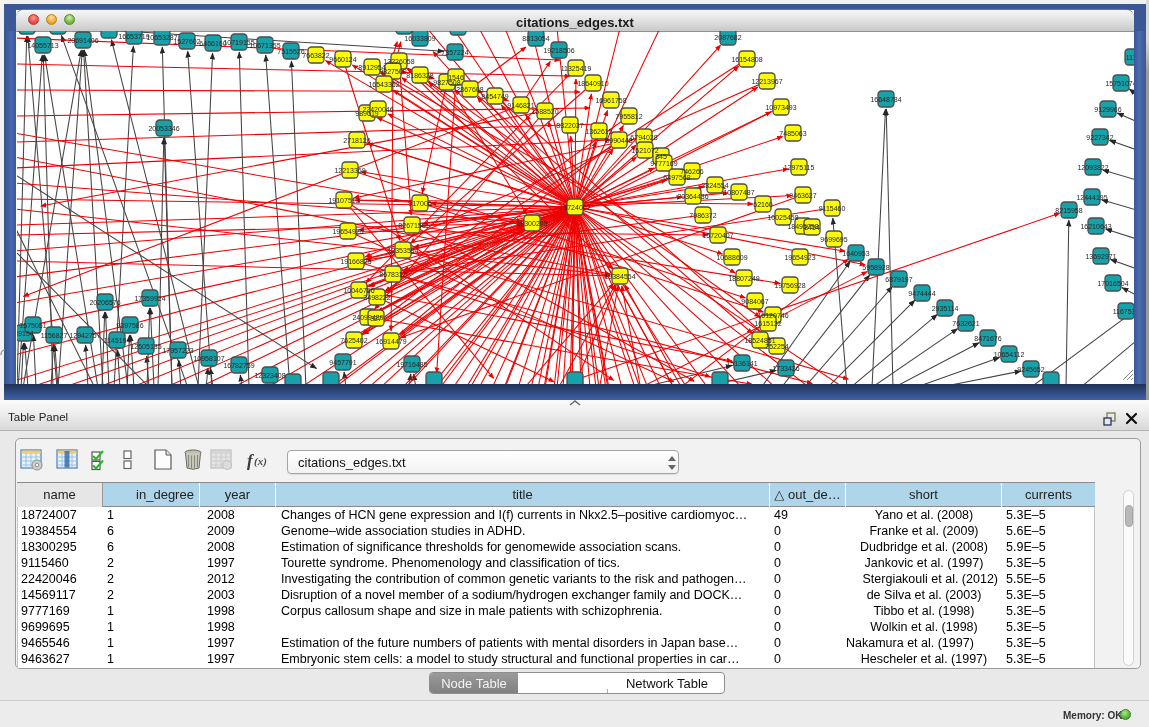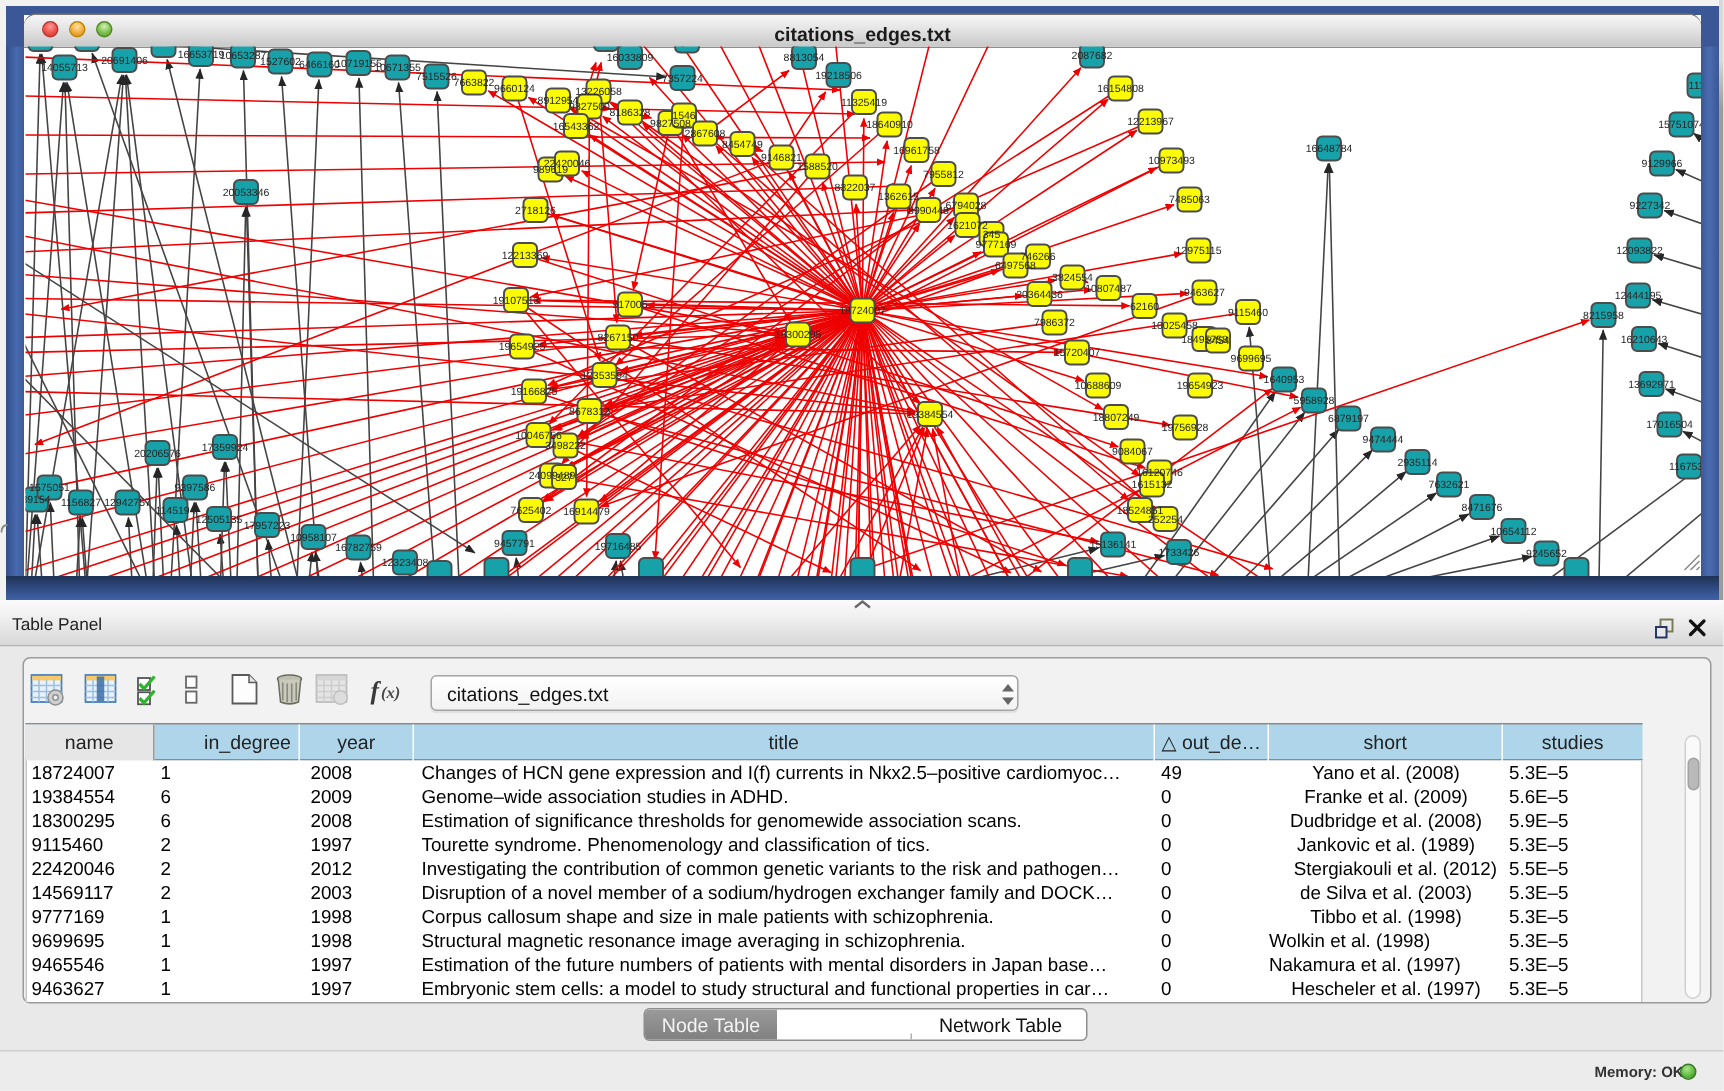--- a/index.html
+++ b/index.html
@@ -654,21 +654,21 @@
     </svg>
 </div>
 
 <div class="abs" style="left:17px;top:482px;width:1078px;height:25px;background:#aed5e9;border-top:1px solid #8a8a8a;border-bottom:1px solid #8a8a8a;font-size:13px;color:#222;">
   <div class="abs" style="left:0;top:0;width:86px;height:25px;background:#e6e6e6;border-right:1px solid #9a9a9a;text-align:center;line-height:23px;">name</div>
   <div class="abs" style="left:86px;top:0;width:97px;height:25px;border-right:1px solid #fff;text-align:center;line-height:23px;padding-left:28px;">in_degree</div>
   <div class="abs" style="left:183px;top:0;width:76px;height:25px;border-right:1px solid #fff;text-align:center;line-height:23px;">year</div>
   <div class="abs" style="left:259px;top:0;width:494px;height:25px;border-right:1px solid #fff;text-align:center;line-height:23px;">title</div>
   <div class="abs" style="left:753px;top:0;width:76px;height:25px;border-right:1px solid #fff;text-align:center;line-height:23px;">△ out_de…</div>
   <div class="abs" style="left:829px;top:0;width:156px;height:25px;border-right:1px solid #fff;text-align:center;line-height:23px;">short</div>
-  <div class="abs" style="left:985px;top:0;width:93px;height:25px;text-align:center;line-height:23px;">studies</div>
+  <div class="abs" style="left:985px;top:0;width:93px;height:25px;text-align:center;line-height:23px;">currents</div>
 </div>
 <div class="abs" style="left:17px;top:507px;width:1078px;height:161px;background:#fff;border-left:1px solid #c6c6c6;border-right:1px solid #c6c6c6;"></div>
 <div class="abs" style="font-size:12.5px;color:#000;" id="rows">
 <div class="trow" style="top:507px">
 <span style="left:21px">18724007</span>
       <span style="left:107px">1</span>
       <span style="left:207px">2008</span>
       <span style="left:281px">Changes of HCN gene expression and I(f) currents in Nkx2.5–positive cardiomyoc…</span>
       <span style="left:774px">49</span>
       <span style="left:846px;width:156px;text-align:center">Yano et al. (2008)</span>
@@ -691,21 +691,21 @@
       <span style="left:774px">0</span>
       <span style="left:846px;width:156px;text-align:center">Dudbridge et al. (2008)</span>
       <span style="left:1006px">5.9E–5</span>
     </div>
 <div class="trow" style="top:555px">
 <span style="left:21px">9115460</span>
       <span style="left:107px">2</span>
       <span style="left:207px">1997</span>
       <span style="left:281px">Tourette syndrome. Phenomenology and classification of tics.</span>
       <span style="left:774px">0</span>
-      <span style="left:846px;width:156px;text-align:center">Jankovic et al. (1989)</span>
+      <span style="left:846px;width:156px;text-align:center">Jankovic et al. (1997)</span>
       <span style="left:1006px">5.3E–5</span>
     </div>
 <div class="trow" style="top:571px">
 <span style="left:21px">22420046</span>
       <span style="left:107px">2</span>
       <span style="left:207px">2012</span>
       <span style="left:281px">Investigating the contribution of common genetic variants to the risk and pathogen…</span>
       <span style="left:774px">0</span>
       <span style="left:842px;width:156px;text-align:right">Stergiakouli et al. (2012)</span>
       <span style="left:1006px">5.5E–5</span>
@@ -725,23 +725,22 @@
       <span style="left:207px">1998</span>
       <span style="left:281px">Corpus callosum shape and size in male patients with schizophrenia.</span>
       <span style="left:774px">0</span>
       <span style="left:846px;width:156px;text-align:center">Tibbo et al. (1998)</span>
       <span style="left:1006px">5.3E–5</span>
     </div>
 <div class="trow" style="top:619px">
 <span style="left:21px">9699695</span>
       <span style="left:107px">1</span>
       <span style="left:207px">1998</span>
-      <span style="left:281px">Structural magnetic resonance image averaging in schizophrenia.</span>
-      <span style="left:774px">0</span>
-      <span style="left:846px;width:156px;">Wolkin et al. (1998)</span>
+      <span style="left:774px">0</span>
+      <span style="left:846px;width:156px;text-align:center">Wolkin et al. (1998)</span>
       <span style="left:1006px">5.3E–5</span>
     </div>
 <div class="trow" style="top:635px">
 <span style="left:21px">9465546</span>
       <span style="left:107px">1</span>
       <span style="left:207px">1997</span>
       <span style="left:281px">Estimation of the future numbers of patients with mental disorders in Japan base…</span>
       <span style="left:774px">0</span>
       <span style="left:846px;width:156px;text-align:left">Nakamura et al. (1997)</span>
       <span style="left:1006px">5.3E–5</span>

